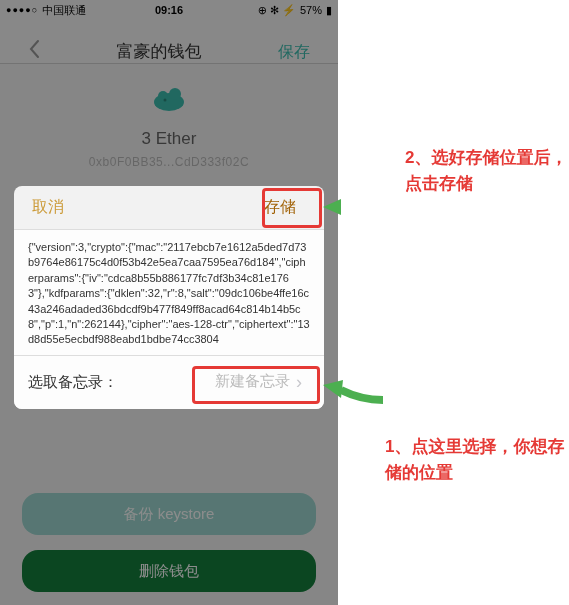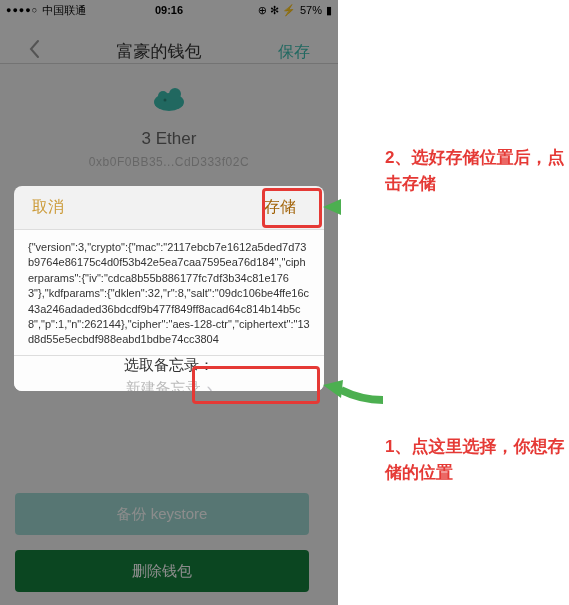--- a/index.html
+++ b/index.html
@@ -123,52 +123,51 @@
       color: #333;
       padding: 10px 14px;
       line-height: 1.4;
       word-break: break-all;
       background: #fdfdfd;
       text-align: left;
       height: 125px;
       overflow: hidden;
     }
     .memo-row {
-      height: 36px;
+      height: 54px;
       display: flex;
       align-items: center;
       justify-content: space-between;
       padding: 0 14px;
       border-top: 1px solid #ddd;
       background: #fdfdfd;
-      flex-direction: column;
     }
     .memo-label {
       font-size: 15px;
       color: #333;
     }
     .memo-placeholder {
       display: flex;
       align-items: flex-start;
       gap: 6px;
       font-size: 15px;
       color: #bbb;
       padding: 4px 8px;
     }
     .chevron-right {
       color: #c7c7cc;
       font-size: 18px;
     }
     
     .btn {
       position: absolute;
-      left: 15px;
+      left: 22px;
       width: 294px;
       height: 42px;
-      border-radius: 4px;
+      border-radius: 16px;
       display: flex;
       align-items: center;
       justify-content: center;
       font-size: 15px;
       color: #fff;
     }
     .btn-backup { top: 493px; background: #9ed8d1; }
     .btn-delete { top: 550px; background: #15803d; }
     
     .red-box {
@@ -186,21 +185,21 @@
     }
     
     .annot {
       position: absolute;
       font-size: 17px;
       font-weight: 700;
       color: #e53935;
       line-height: 1.5;
       white-space: pre-line;
     }
-    .annot-2 { left: 385px; top: 145px; }
+    .annot-2 { left: 405px; top: 145px; }
     .annot-1 { left: 385px; top: 390px; margin-top: 44px; }
   </style>
 </head>
 <body>
 
 <div class="phone-area">
 
   <div class="status-bar">
     <div class="status-left">
       <span class="dots">●●●●○</span>

